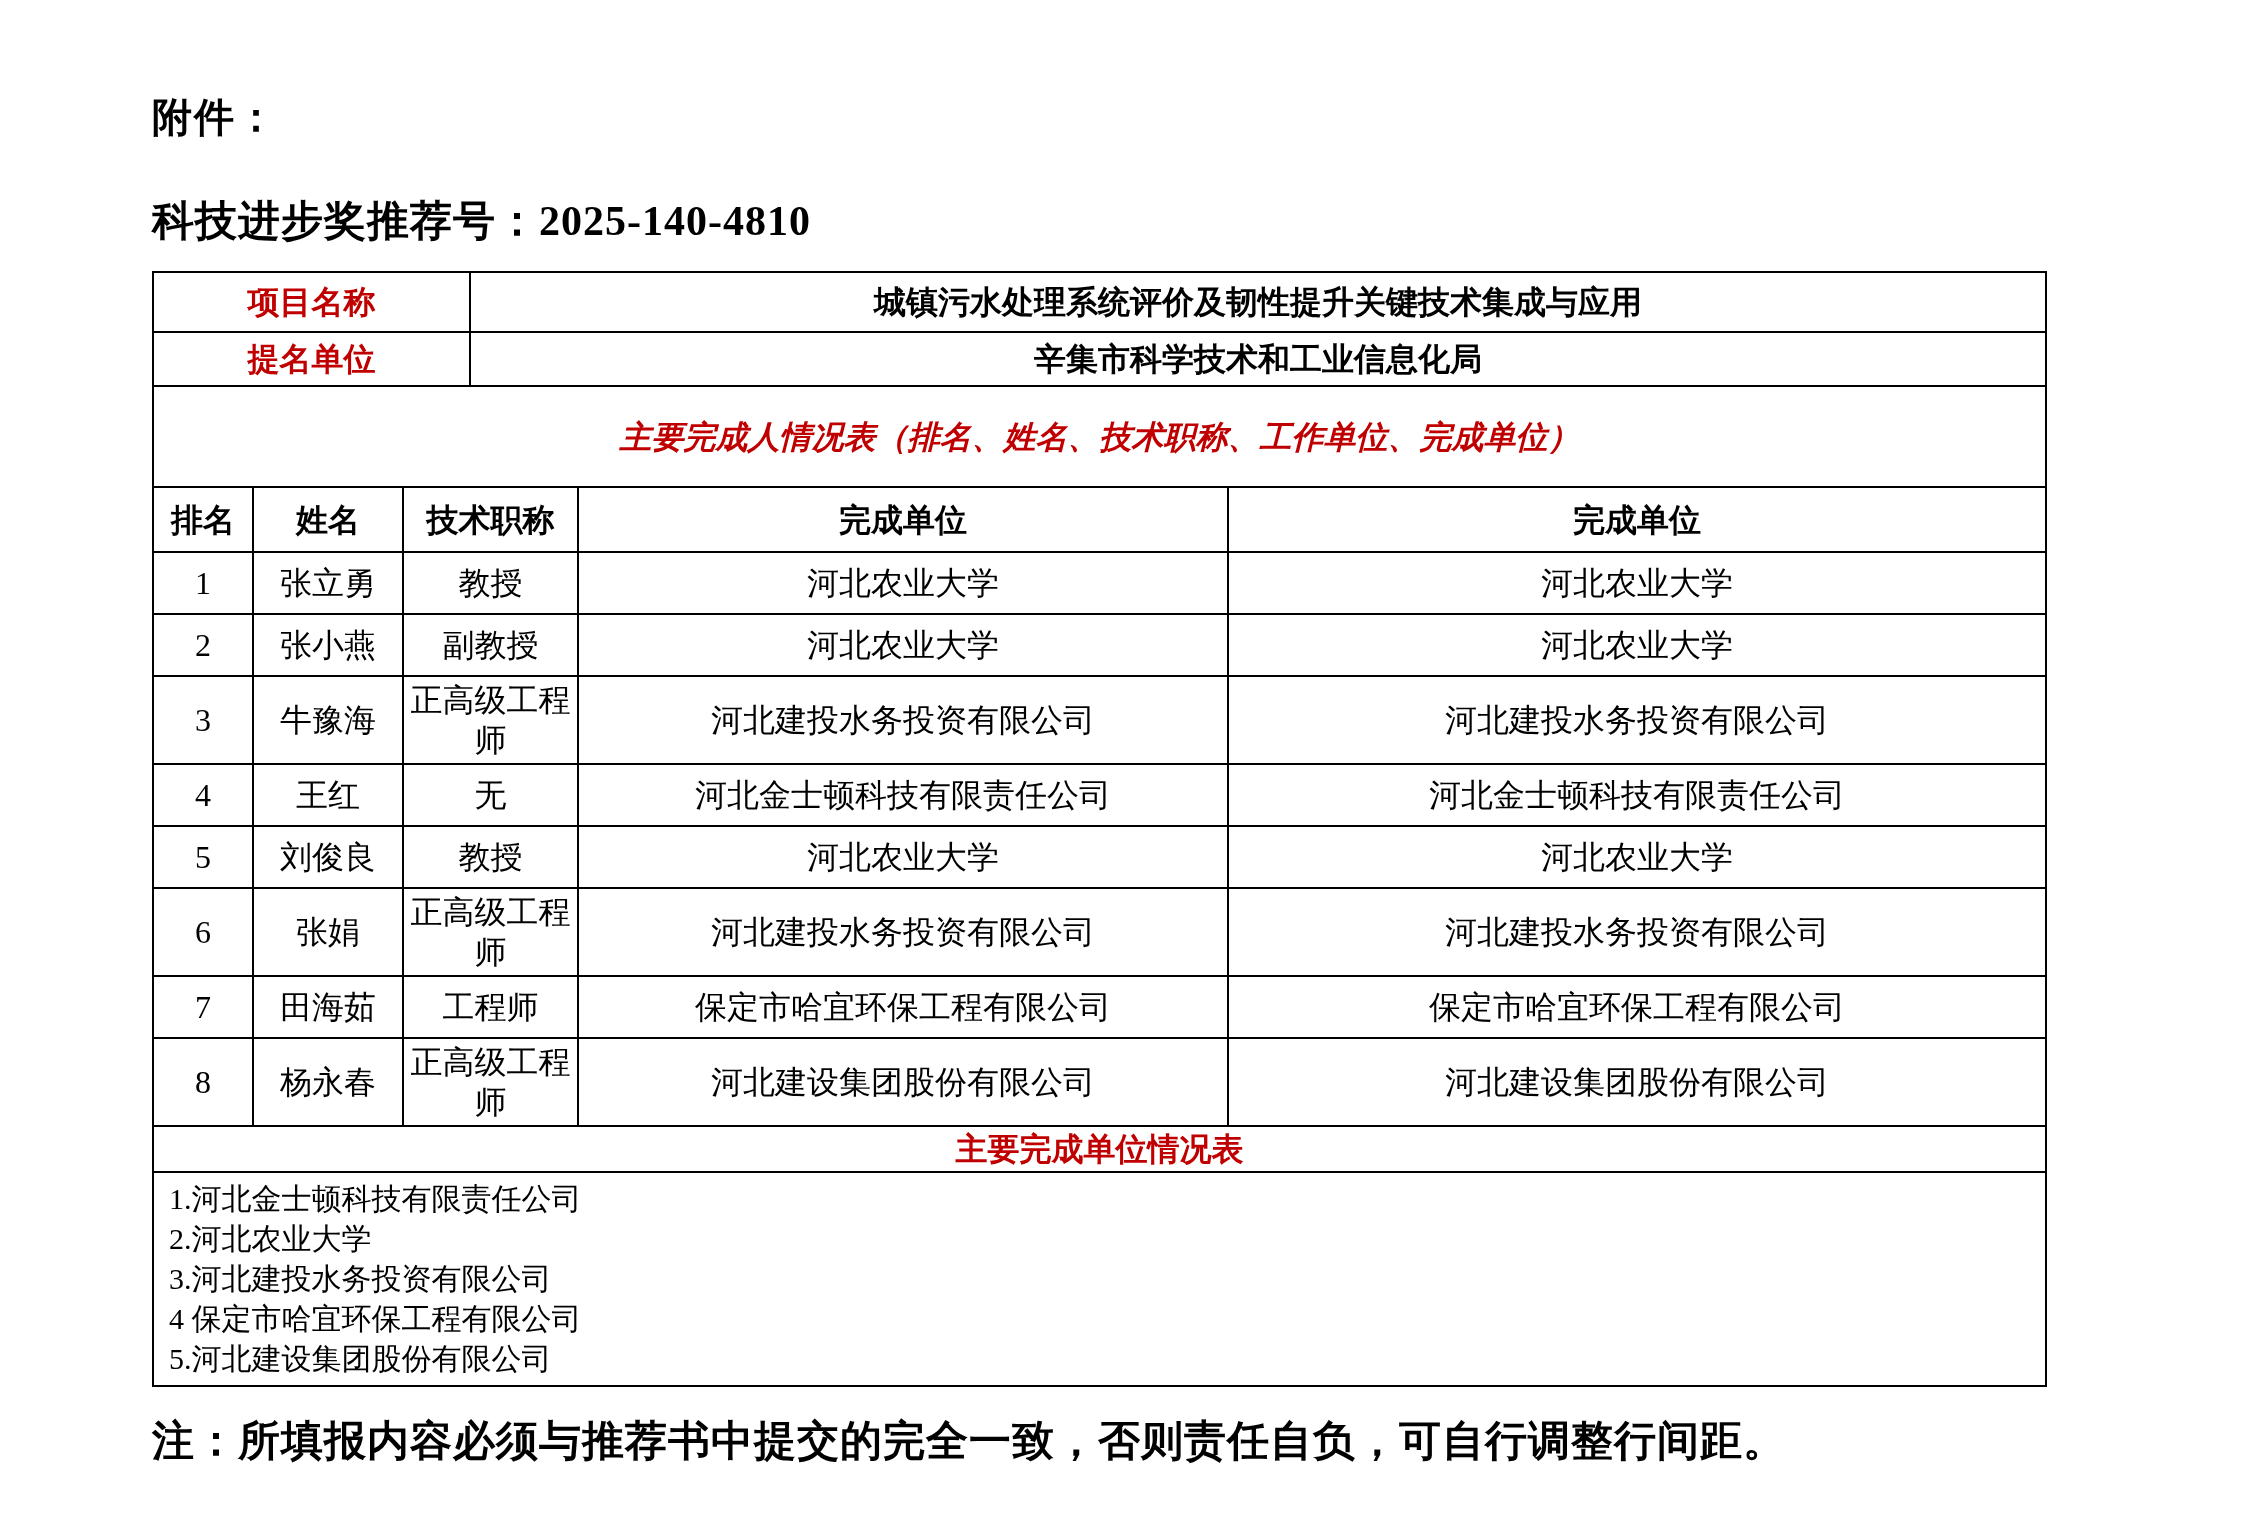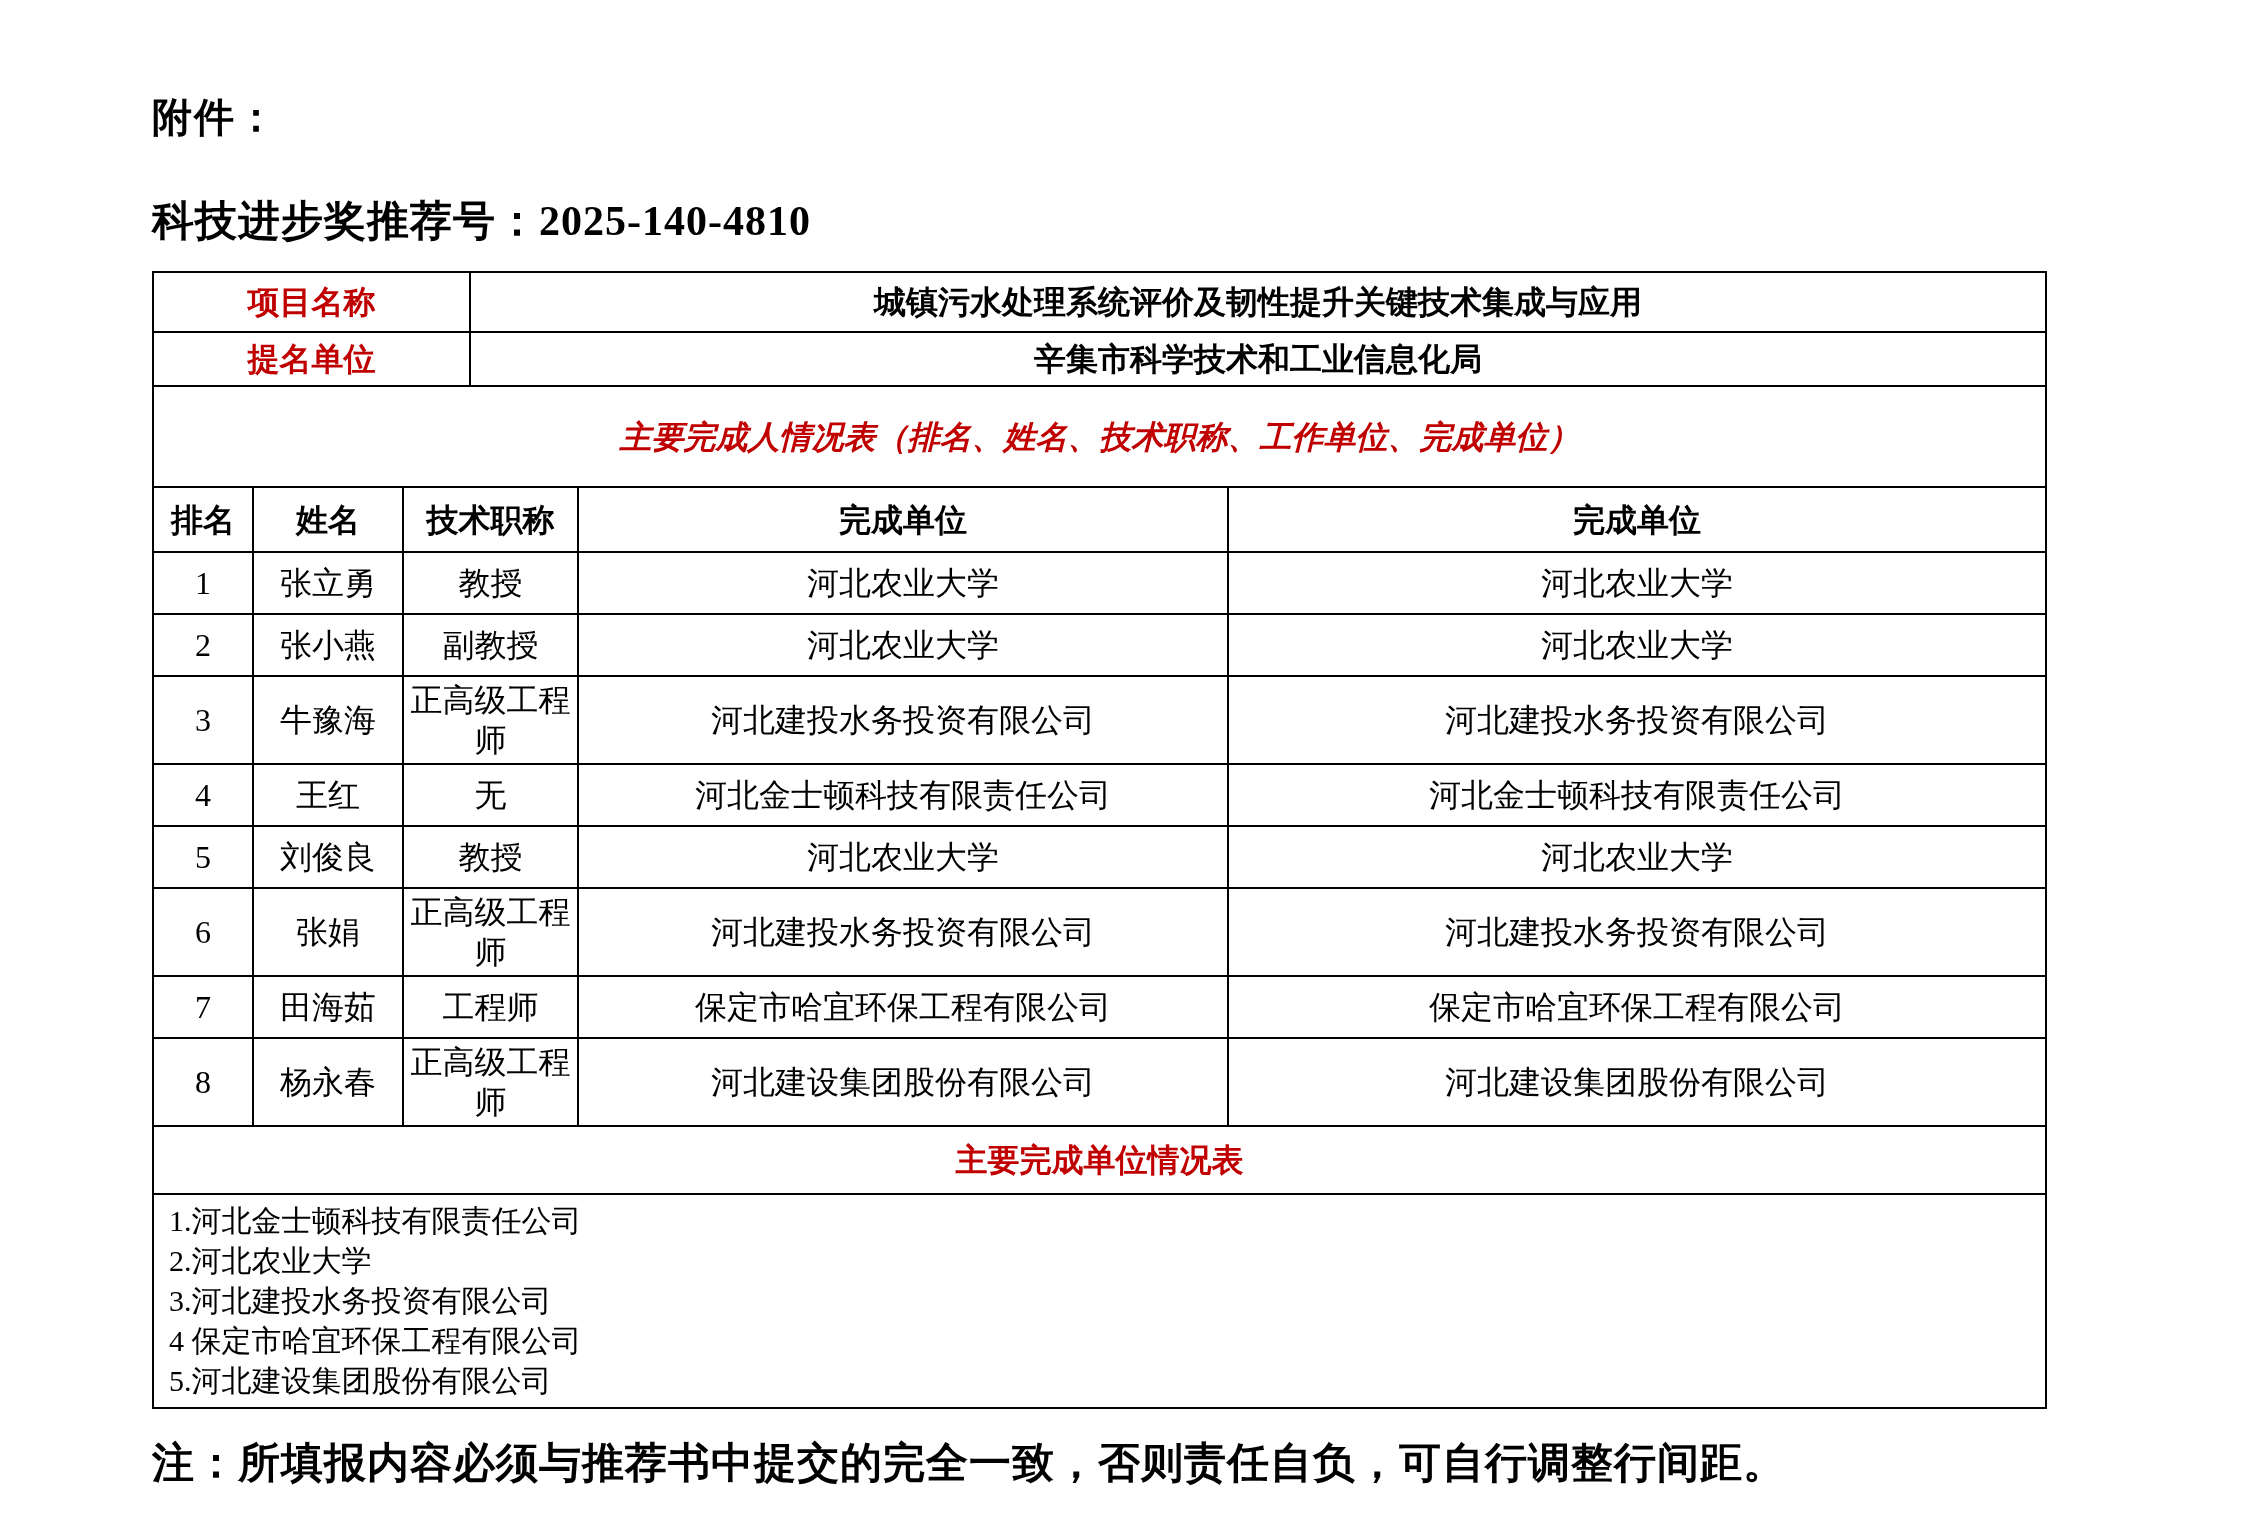--- a/index.html
+++ b/index.html
@@ -55,21 +55,21 @@
     font-weight: bold;
   }
   .t-info .value { font-weight: bold; text-align: center; }
 
   .t-main { margin-top: -2px; }
   .red-title {
     color: #c00000;
     font-weight: bold;
     height: 101px;
   }
-  .red-title.small { height: 68px; }
+  .red-title.small { height: 46px; }
   .t-main th { font-weight: bold; }
   .hdr-row { height: 65px; padding-left: 22px; }
   .rh1 { height: 62px; }
   .rh2 { height: 88px; }
   td.title-cell { padding: 2px 20px; font-style: italic; }
 
   .units-cell {
     height: 210px;
     text-align: left;
     vertical-align: middle;

